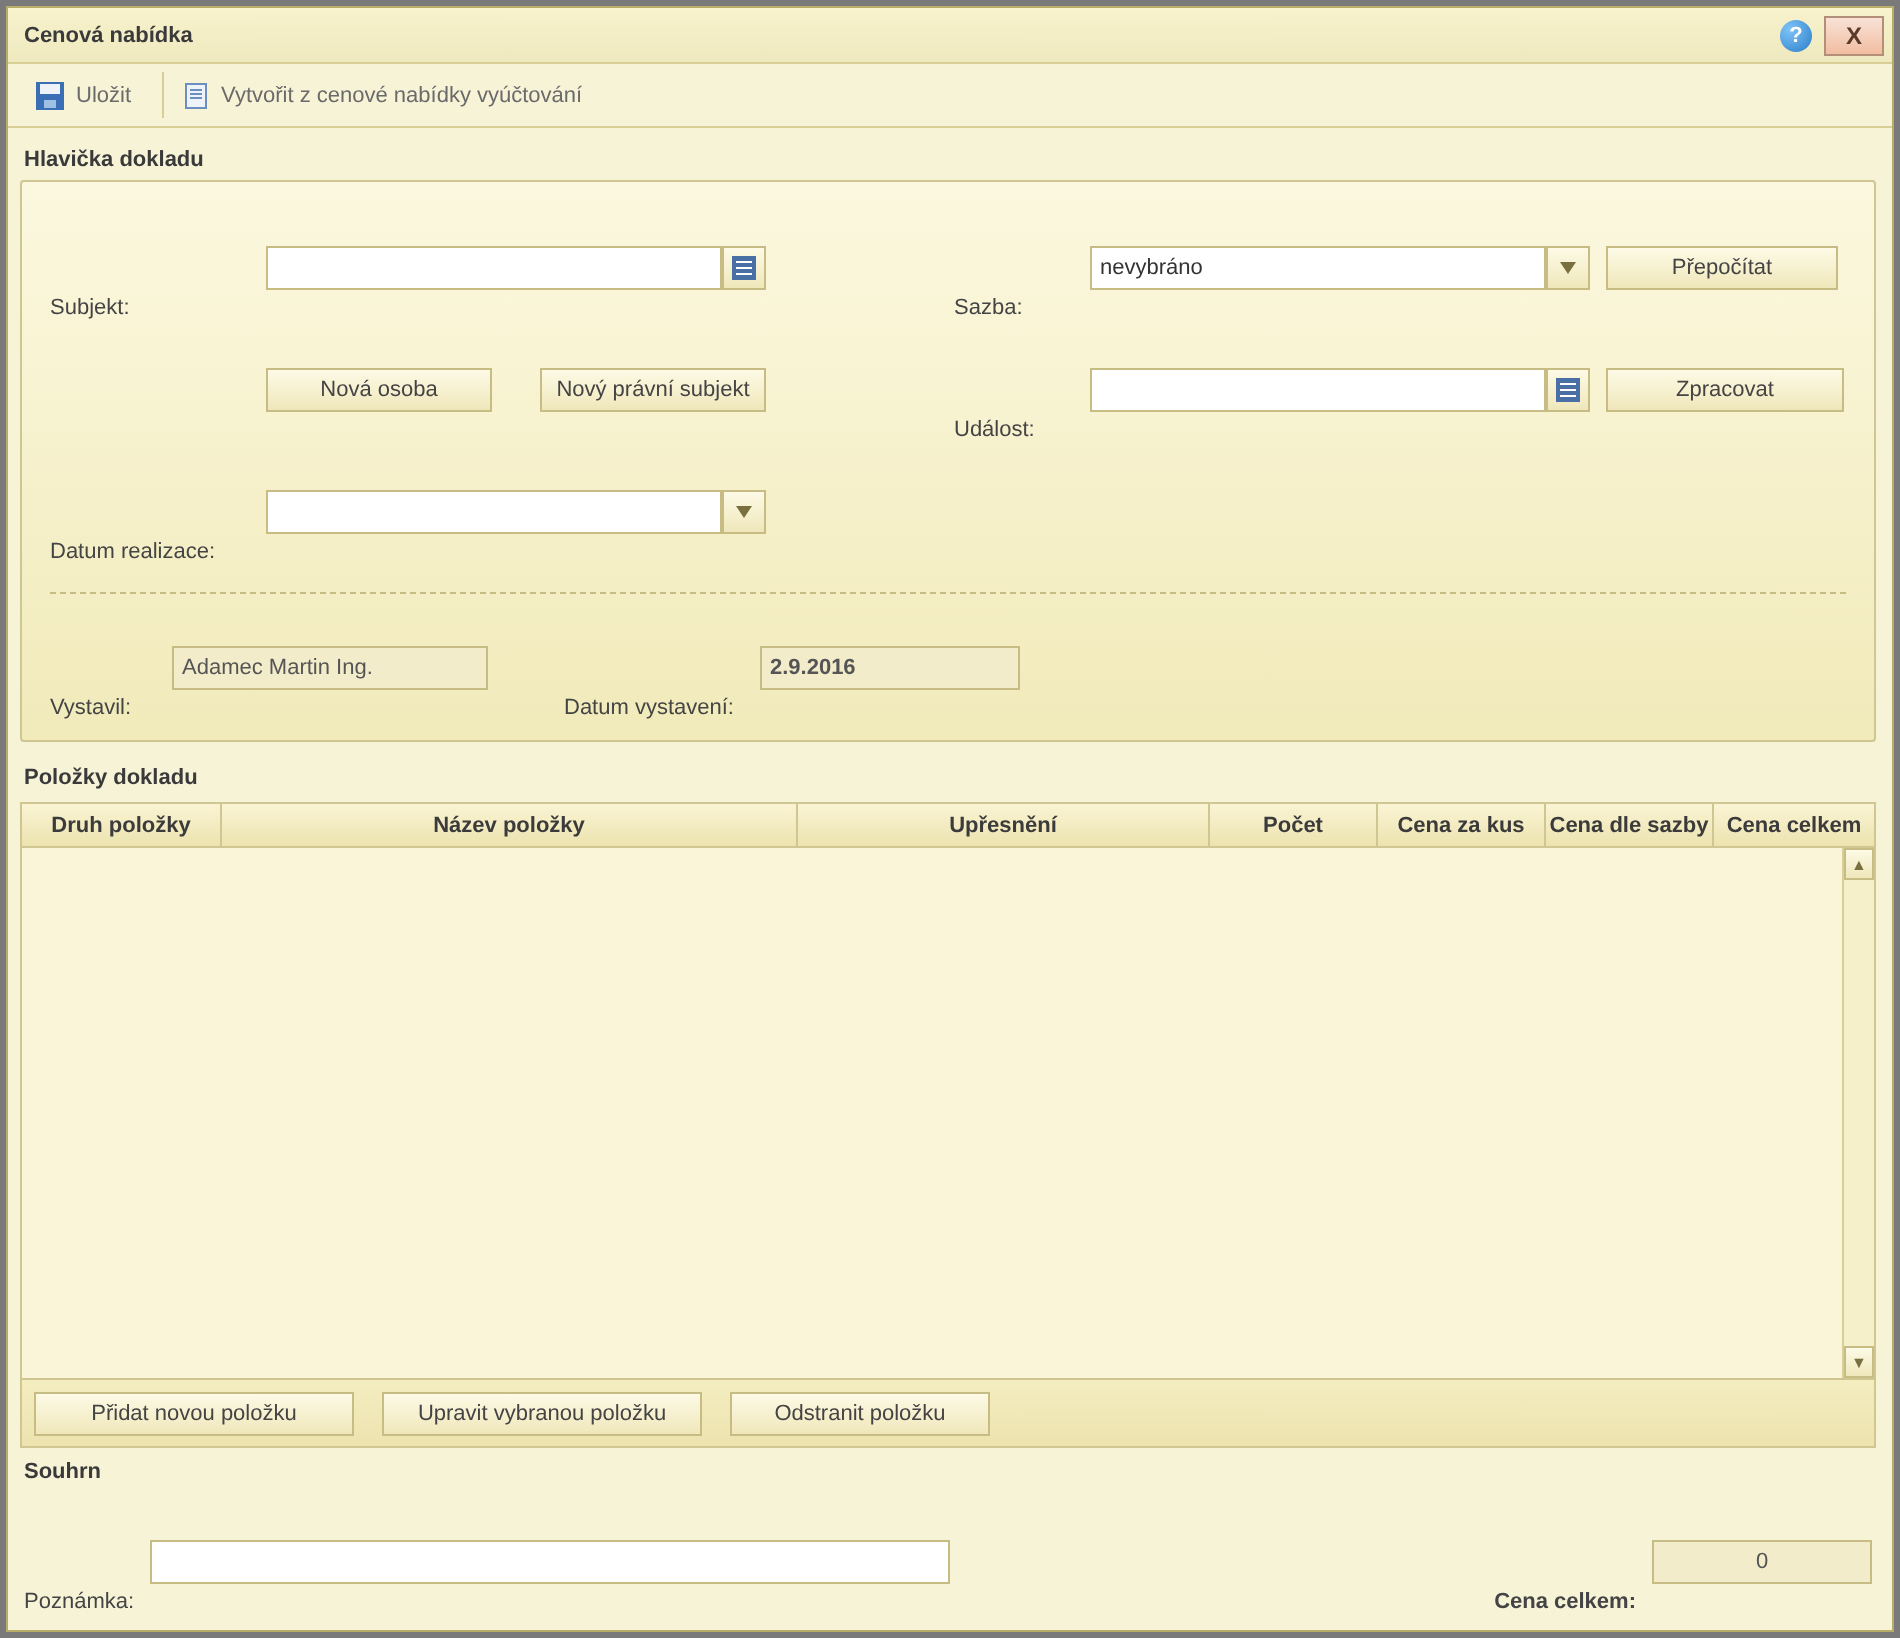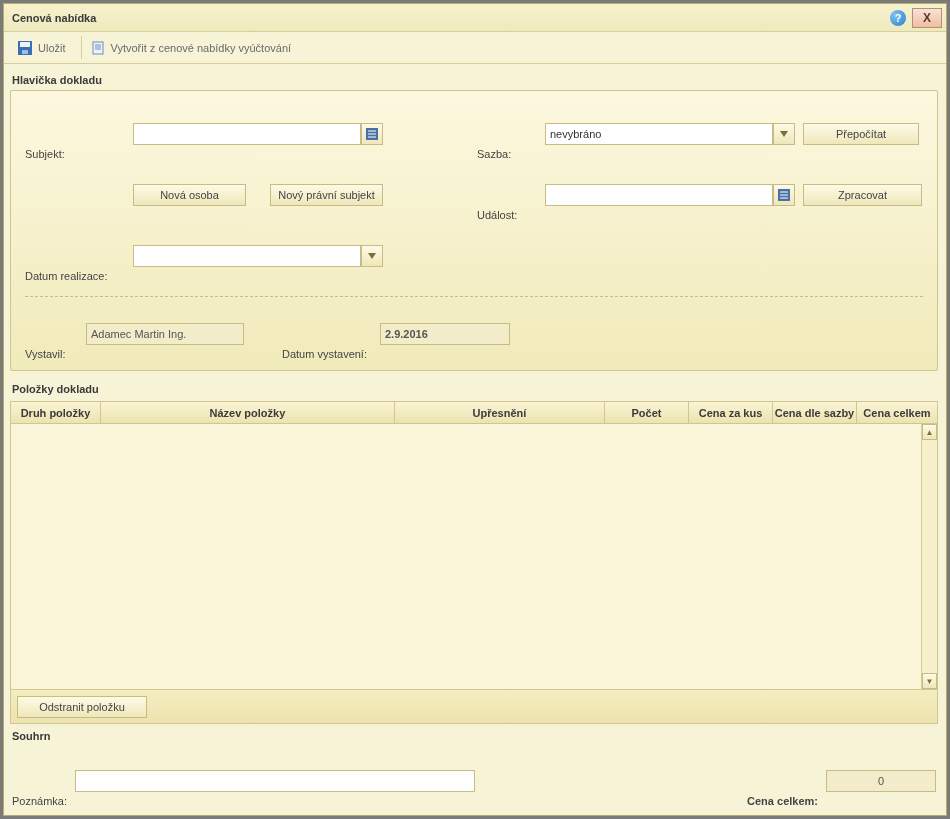--- a/index.html
+++ b/index.html
@@ -162,21 +162,21 @@
     background:linear-gradient(#faf4d4,#ece3af);
     border-bottom:1px solid #cfc691;
   }
   .gh{
     border-right:1px solid #cfc691;
     display:flex;align-items:center;justify-content:center;
     font-weight:bold;color:#3b3b3b;
     font-size:11px;
   }
   .gh:last-child{border-right:none;}
-  .col-druh{width:90px;}
+  .col-druh{width:100px;}
   .col-nazev{flex:1.4;}
   .col-upresneni{flex:1;}
   .col-pocet{width:84px;}
   .col-kus{width:84px;}
   .col-sazba{width:84px;}
   .col-celkem{width:80px;}
   .grid-body{
     flex:1; position:relative; overflow:hidden; background:#faf5d8;
   }
   .scrollbar-v{
@@ -345,20 +345,22 @@
           <div class="gh col-sazba">Cena dle sazby</div>
           <div class="gh col-celkem">Cena celkem</div>
         </div>
         <div class="grid-body">
           <div class="scrollbar-v">
             <div class="sb-btn sb-top">▲</div>
             <div class="sb-btn sb-bot">▼</div>
           </div>
         </div>
         <div class="grid-footer">
+          <button class="pushbtn">Přidat novou položku</button>
+          <button class="pushbtn">Upravit vybranou položku</button>
           <button class="pushbtn short">Odstranit položku</button>
         </div>
       </div>
     </div>
 
     <div class="section-title" style="margin-top:0">Souhrn</div>
     <div class="summary-row">
       <span class="lbl">Poznámka:</span>
       <input class="textfield note" value="" style="">
       <span class="spacer"></span>

